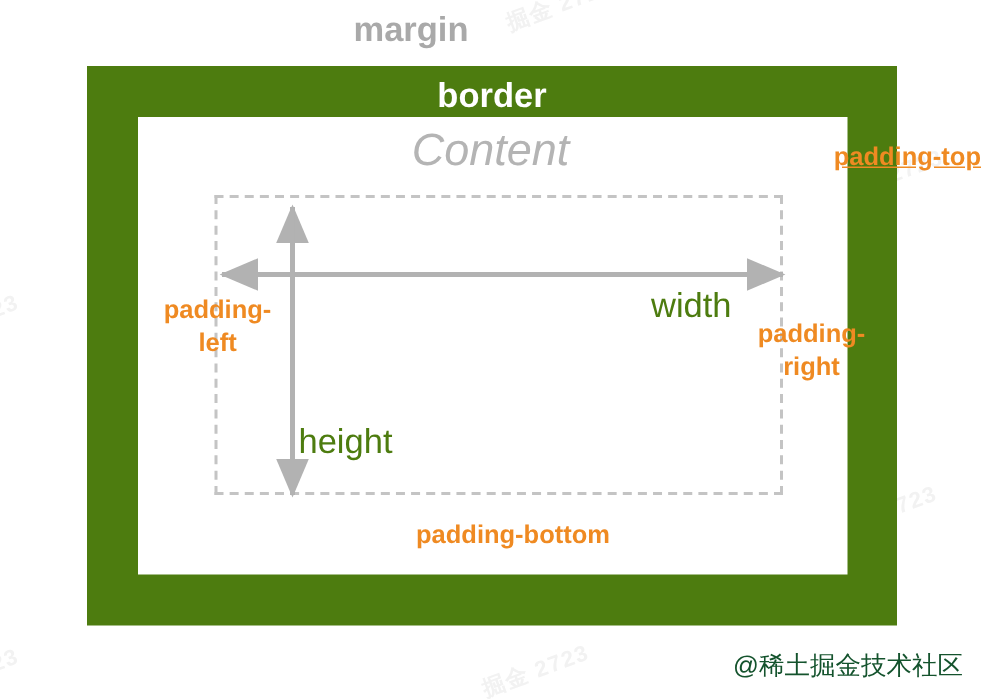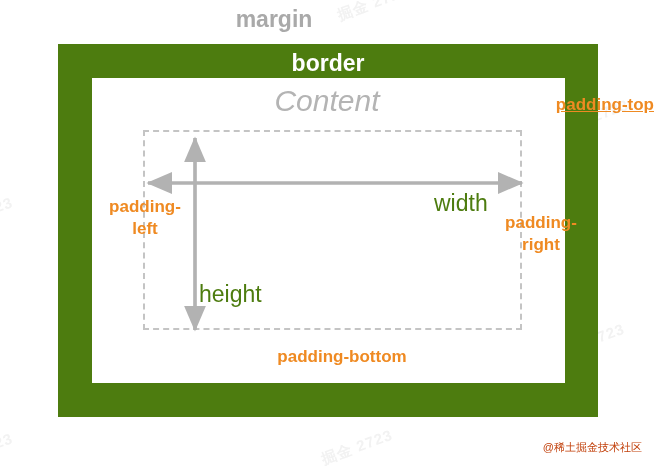--- a/index.html
+++ b/index.html
@@ -151,22 +151,22 @@
     white-space: nowrap;
   }
   #width-label { left: 434px; top: 190px; }
   #height-label { left: 199px; top: 281px; }
 
   
   #attribution {
     position: absolute;
     right: 12px;
     bottom: 11px;
-    color: #c2410c;
-    font-size: 11px;
+    color: #14532d;
+    font-size: 17px;
     white-space: nowrap;
   }
 </style>
 </head>
 <body>
 
 <div id="stage">
 
   <div id="watermark-layer">
       <div class="wm" style="left: 128px; top: 104px;">掘金 2723</div>

